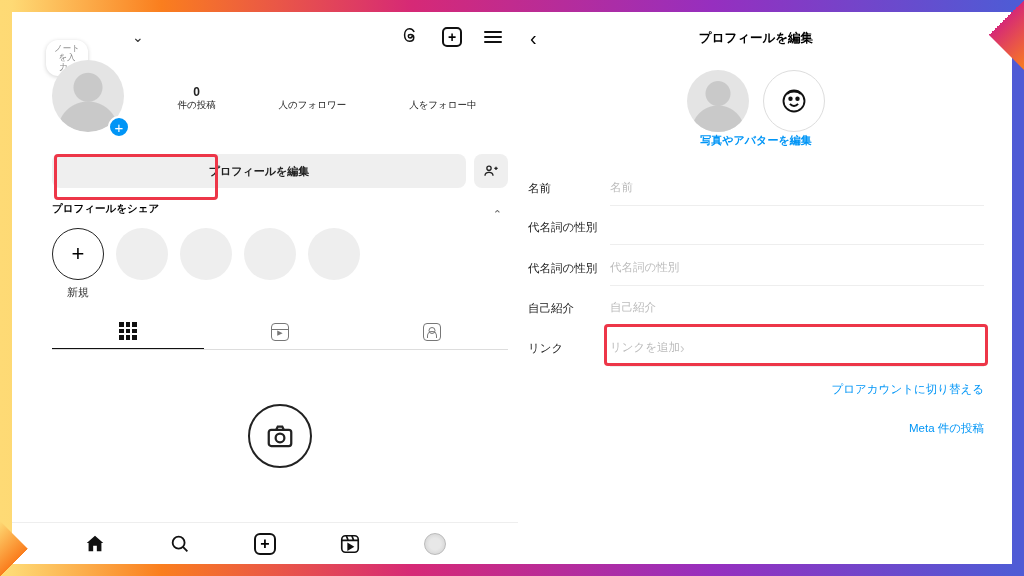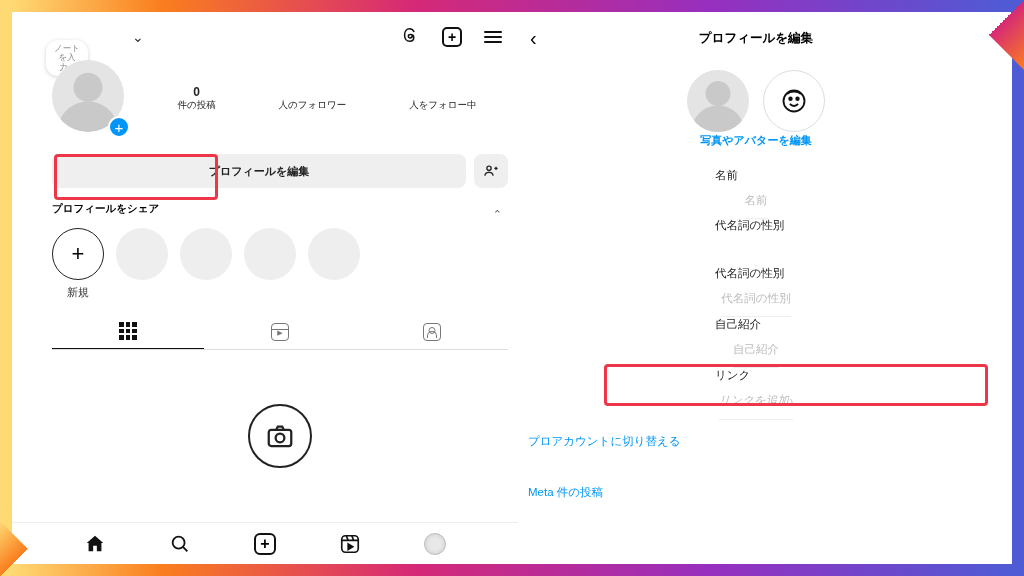--- a/index.html
+++ b/index.html
@@ -97,28 +97,28 @@
   .r-header{ display:flex; align-items:center; justify-content:center; position:relative; height:36px;}
   .back{ position:absolute; left:2px; font-size:20px; font-weight:300;}
   .r-title{ font-size:12.5px; font-weight:700;}
   .r-avs{ display:flex; gap:14px; justify-content:center; margin-top:14px;}
   .r-av{ width:62px;height:62px;border-radius:50%; background:#e4e4e4; position:relative; overflow:hidden;}
   .r-av::after{content:"";position:absolute;inset:0;background: radial-gradient(circle at 50% 38%, #c9c9c9 0 12px, transparent 13px), radial-gradient(circle at 50% 100%, #c9c9c9 0 26px, transparent 27px);}
   .r-av2{ width:62px;height:62px;border-radius:50%; border:1px solid #ddd; display:flex;align-items:center;justify-content:center;}
   .r-av2 svg{width:28px;height:28px;}
   .edit-link{ text-align:center; color:#0095f6; font-size:11px; font-weight:600; margin-top:1px;}
   .form{ margin-top:20px;}
-  .frow{ display:flex; align-items:center; min-height:40px; border-bottom:0; position:relative;flex-direction:column;}
+  .frow{ display:flex; align-items:center; min-height:40px; border-bottom:0; position:relative;}
   .flabel{ width:82px; font-size:11.5px; color:#222;}
   .fval{ flex:1; font-size:11.5px; color:#bbb; padding:10px 0; border-bottom:1px solid #eee;}
-  .fval.link{ display:flex; align-items:center; justify-content:center;font-style:italic;}
+  .fval.link{ display:flex; align-items:center; justify-content:flex-start;}
   .chev-r{ color:#ccc; font-size:14px;}
   .hl-2wrap{position:relative;}
   .hl-2{ top:-4px; left:76px; right:-4px; height:42px; }
-  .links{ margin-top:14px; display:flex; flex-direction:column; gap:36px;}
+  .links{ margin-top:14px; display:flex; flex-direction:column; gap:24px;align-items:flex-end;}
   .alink{ color:#0095f6; font-size:11.5px; font-weight:500;}
 </style>
 </head>
 <body>
 
 <div class="stage">
 
   <div class="col col-left">
     <div class="l-header">
       <span class="chev-down">⌄</span>

